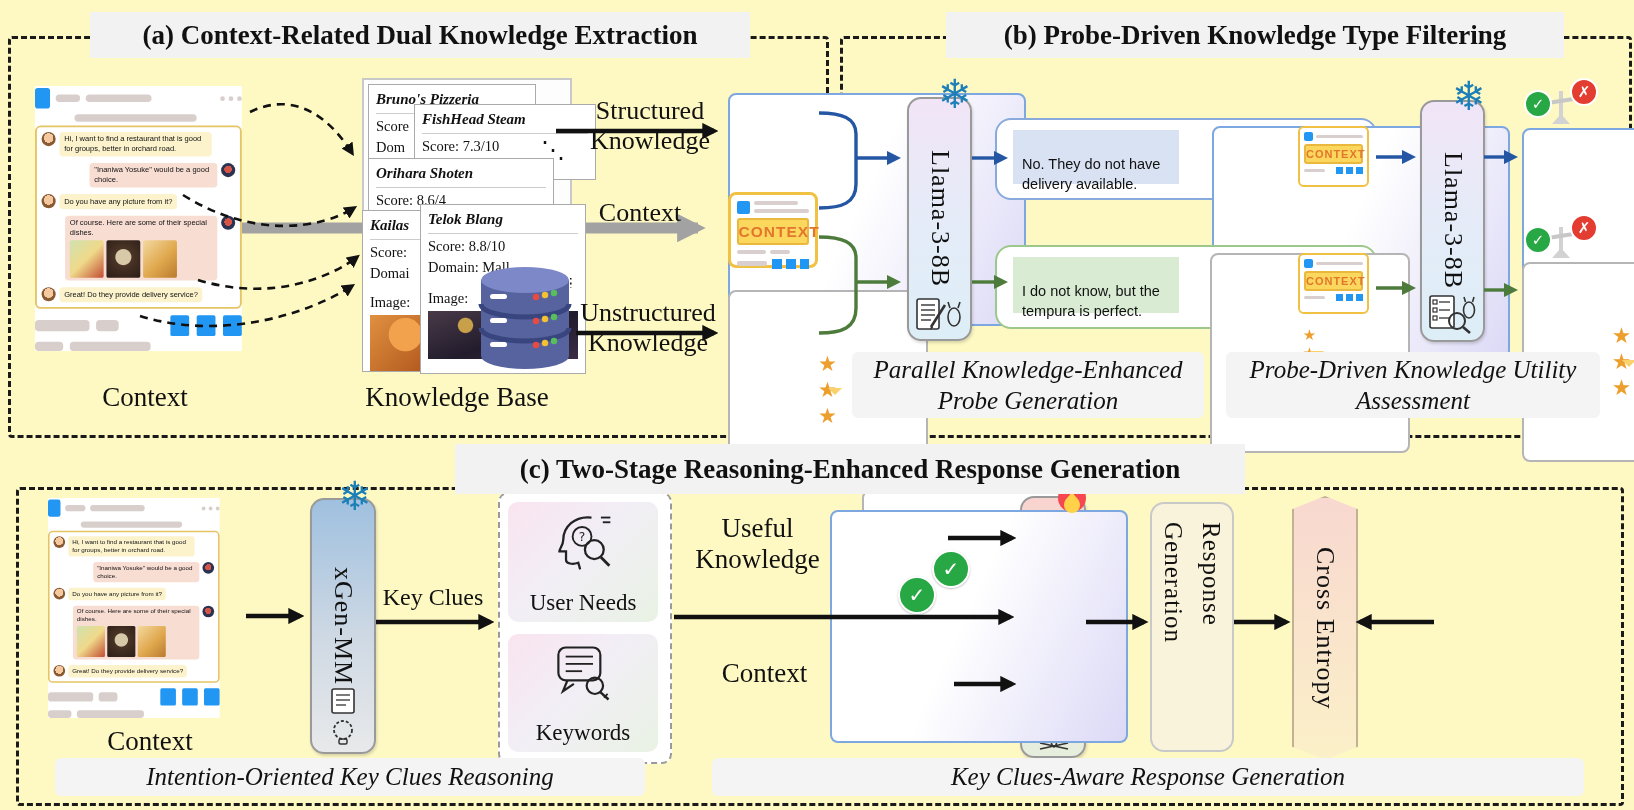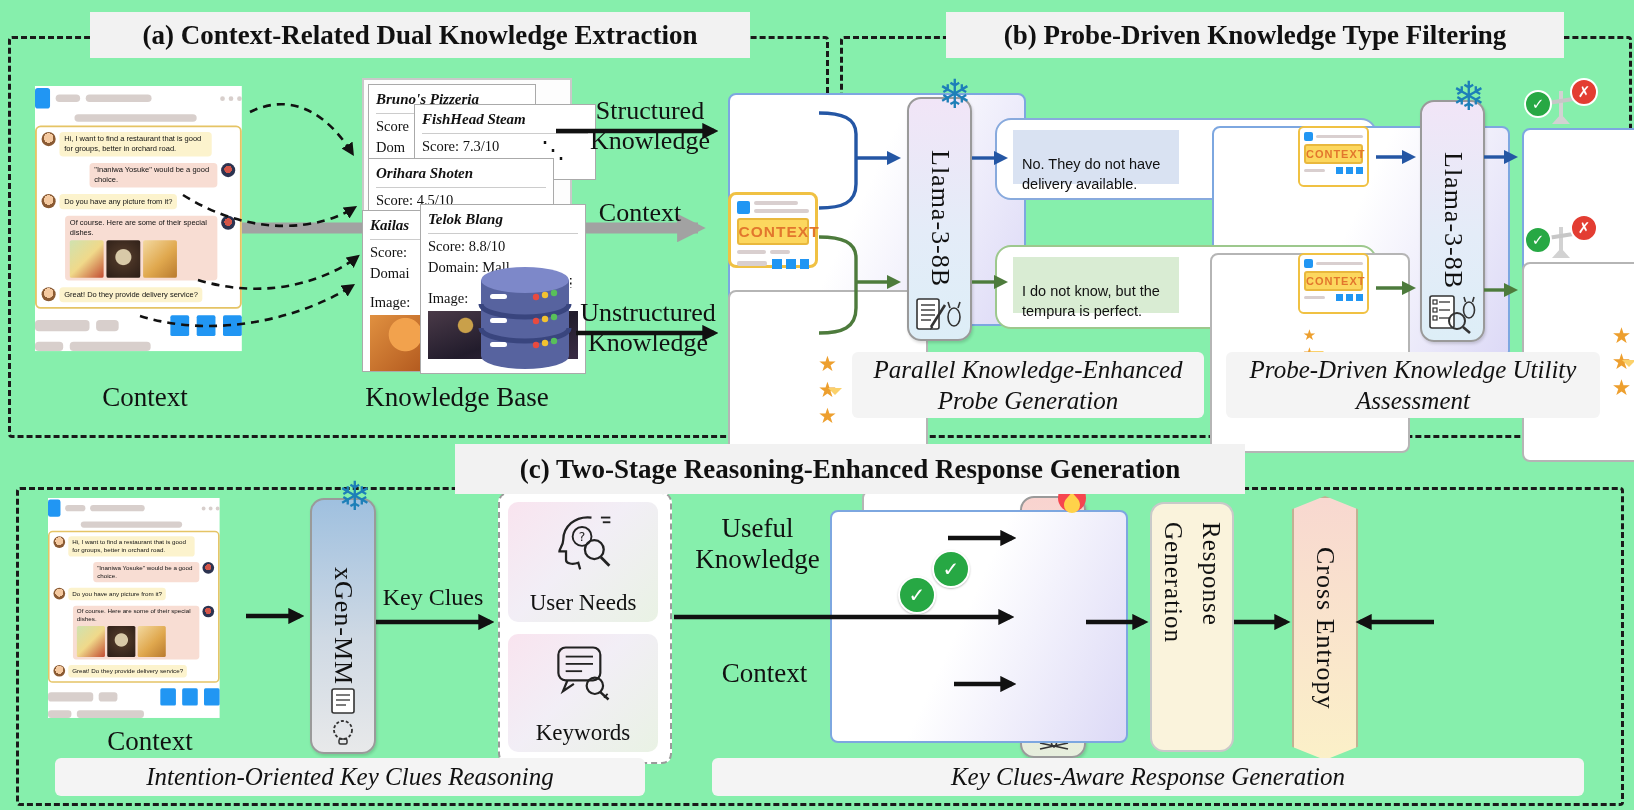--- a/index.html
+++ b/index.html
@@ -1,16 +1,16 @@
 <!DOCTYPE html>
 <html><head>
 <meta charset="utf-8">
 <style>
   html,body{margin:0;padding:0;background:#fff;}
-  #canvas{position:relative;width:1634px;height:810px;background:#86efac;overflow:hidden;
+  #canvas{position:relative;width:1634px;height:810px;background:#fef9c3;overflow:hidden;
           font-family:"Liberation Serif","DejaVu Serif",serif;color:#111;}
   .abs{position:absolute;}
   
   .panel{position:absolute;border:3px dashed #1a1a1a;border-radius:4px;background:transparent;z-index:0;}
   .titlebar{position:absolute;background:#f2f2f2;display:flex;align-items:center;justify-content:center;
             font-weight:bold;font-size:27px;z-index:5;}
   .capstrip{position:absolute;background:#f4f4f4;border-radius:6px;display:flex;align-items:center;
             justify-content:center;font-style:italic;font-size:25px;text-align:center;z-index:2;line-height:1.25;}
   .flowlabel{position:absolute;font-size:26px;text-align:center;line-height:1.15;z-index:2;}
   .caption{position:absolute;font-size:27px;text-align:center;z-index:2;}
@@ -220,21 +220,21 @@
     <div class="kbtitle">Bruno's Pizzeria</div>
     <div class="kbline">Score</div>
     <div class="kbline">Dom</div>
   </div>
   <div class="kbcard" style="left:414px;top:104px;width:166px;height:66px;">
     <div class="kbtitle">FishHead Steam</div>
     <div class="kbline">Score: 7.3/10</div>
   </div>
   <div class="kbcard" style="left:368px;top:158px;width:170px;height:64px;">
     <div class="kbtitle">Orihara Shoten</div>
-    <div class="kbline">Score: 4.5/10</div>
+    <div class="kbline">Score: 8.6/4</div>
   </div>
   <span class="dots-diag" style="left:541px;top:136px;">⋱</span>
   <div class="kbcard" style="left:362px;top:210px;width:118px;height:152px;">
     <div class="kbtitle">Kailas</div>
     <div class="kbline">Score:</div>
     <div class="kbline">Domai</div>
     <div class="kbline" style="margin-top:8px">Image:</div>
     <div class="kbphoto ph-fried"></div>
   </div>
   <div class="kbcard" style="left:420px;top:204px;width:150px;height:160px;">

